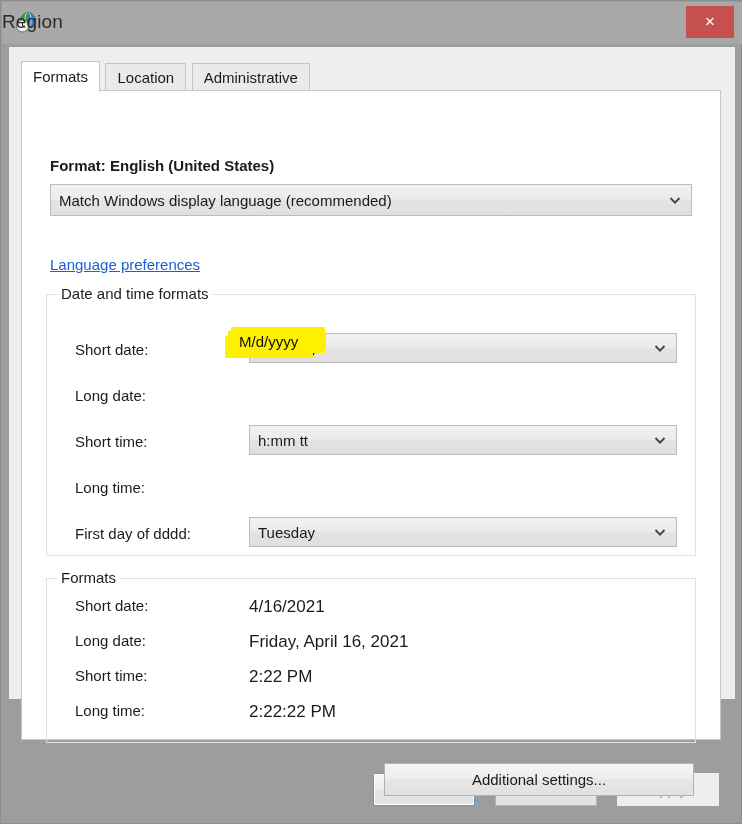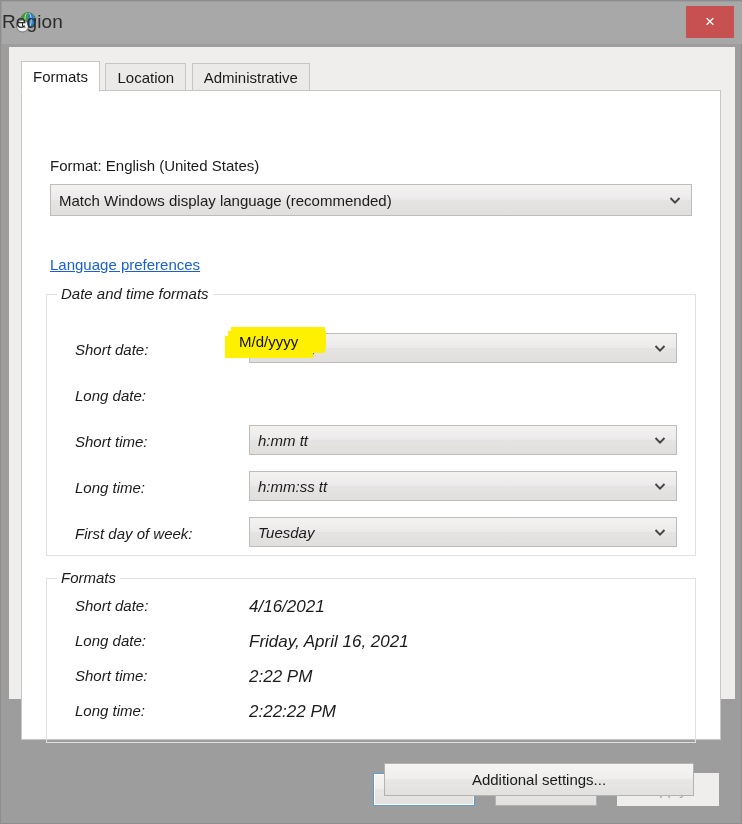--- a/index.html
+++ b/index.html
@@ -113,20 +113,21 @@
     border: 1px solid #c8c6c4;
     box-sizing: border-box;
     z-index: 1;
   }
 
   .fmt-label {
     position: absolute;
     left: 28px; top: 66px;
     font-size: 15px;
     color: #1b1b1b;
+    font-weight: bold;
   }
 
   
   .combo {
     position: absolute;
     background: linear-gradient(to bottom, #f3f2f1 0%, #eceaea 48%, #e6e4e3 50%, #e1dfde 100%);
     border: 1px solid #bdbcbb;
     box-sizing: border-box;
     cursor: default;
   }
@@ -161,21 +162,20 @@
     text-decoration: underline;
     cursor: pointer;
   }
 
   
   .groupbox {
     position: absolute;
     border: 1px solid #e2e0df;
     box-sizing: border-box;
     background: transparent;
-    font-style: italic;
   }
   .groupbox > .gb-title {
     position: absolute;
     left: 10px; top: -10px;
     background: #ffffff;
     padding: 0 4px;
     font-size: 15px;
     color: #1b1b1b;
     white-space: nowrap;
   }
@@ -316,49 +316,41 @@
 
       <a class="link">Language preferences</a>
 
       <div class="groupbox" id="gb-datetime">
         <span class="gb-title">Date and time formats</span>
 
         <span class="dt-row-label" style="top:46px">Short date:</span>
         <span class="dt-row-label" style="top:92px">Long date:</span>
         <span class="dt-row-label" style="top:138px">Short time:</span>
         <span class="dt-row-label" style="top:184px">Long time:</span>
-        <span class="dt-row-label" style="top:230px">First day of week:</span>
+        <span class="dt-row-label" style="top:230px">First day of dddd:</span>
 
         <div class="combo dt-combo" style="position:absolute;top:38px">
           <span class="val">M/d/yyyy</span>
           <span class="chev">
             <svg width="14" height="14" viewBox="0 0 14 14">
                 <path d="M2.5 5 L7 9.6 L11.5 5" fill="none" stroke="#444" stroke-width="1.9"></path>
               </svg>
           </span>
         </div>
 
 
         <div class="combo dt-combo" style="position:absolute;top:130px">
           <span class="val">h:mm tt</span>
           <span class="chev">
             <svg width="14" height="14" viewBox="0 0 14 14">
                 <path d="M2.5 5 L7 9.6 L11.5 5" fill="none" stroke="#444" stroke-width="1.9"></path>
               </svg>
           </span>
         </div>
 
-        <div class="combo dt-combo" style="position:absolute;top:176px">
-          <span class="val">h:mm:ss tt</span>
-          <span class="chev">
-            <svg width="14" height="14" viewBox="0 0 14 14">
-                <path d="M2.5 5 L7 9.6 L11.5 5" fill="none" stroke="#444" stroke-width="1.9"></path>
-              </svg>
-          </span>
-        </div>
 
         <div class="combo dt-combo" style="position:absolute;top:222px">
           <span class="val">Tuesday</span>
           <span class="chev">
             <svg width="14" height="14" viewBox="0 0 14 14">
                 <path d="M2.5 5 L7 9.6 L11.5 5" fill="none" stroke="#444" stroke-width="1.9"></path>
               </svg>
           </span>
         </div>
       </div>

